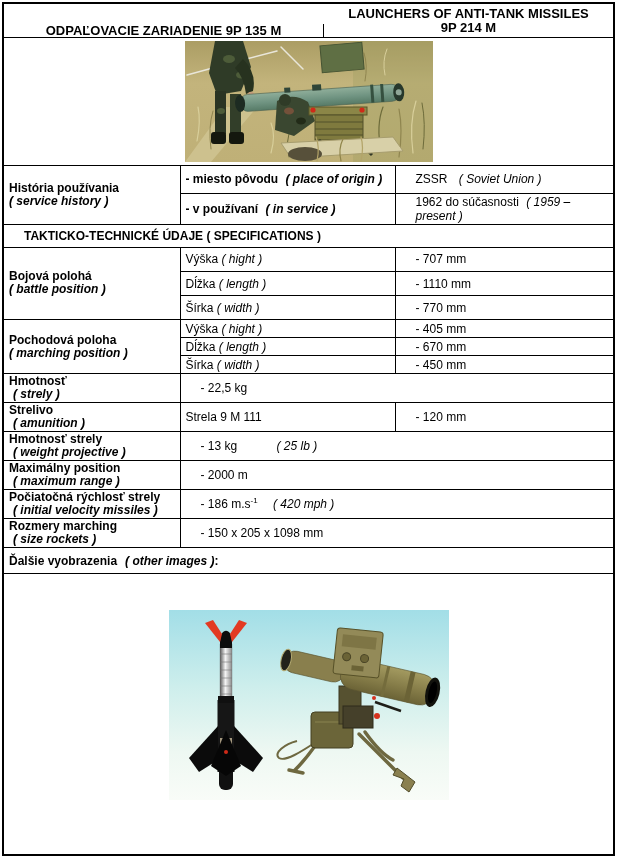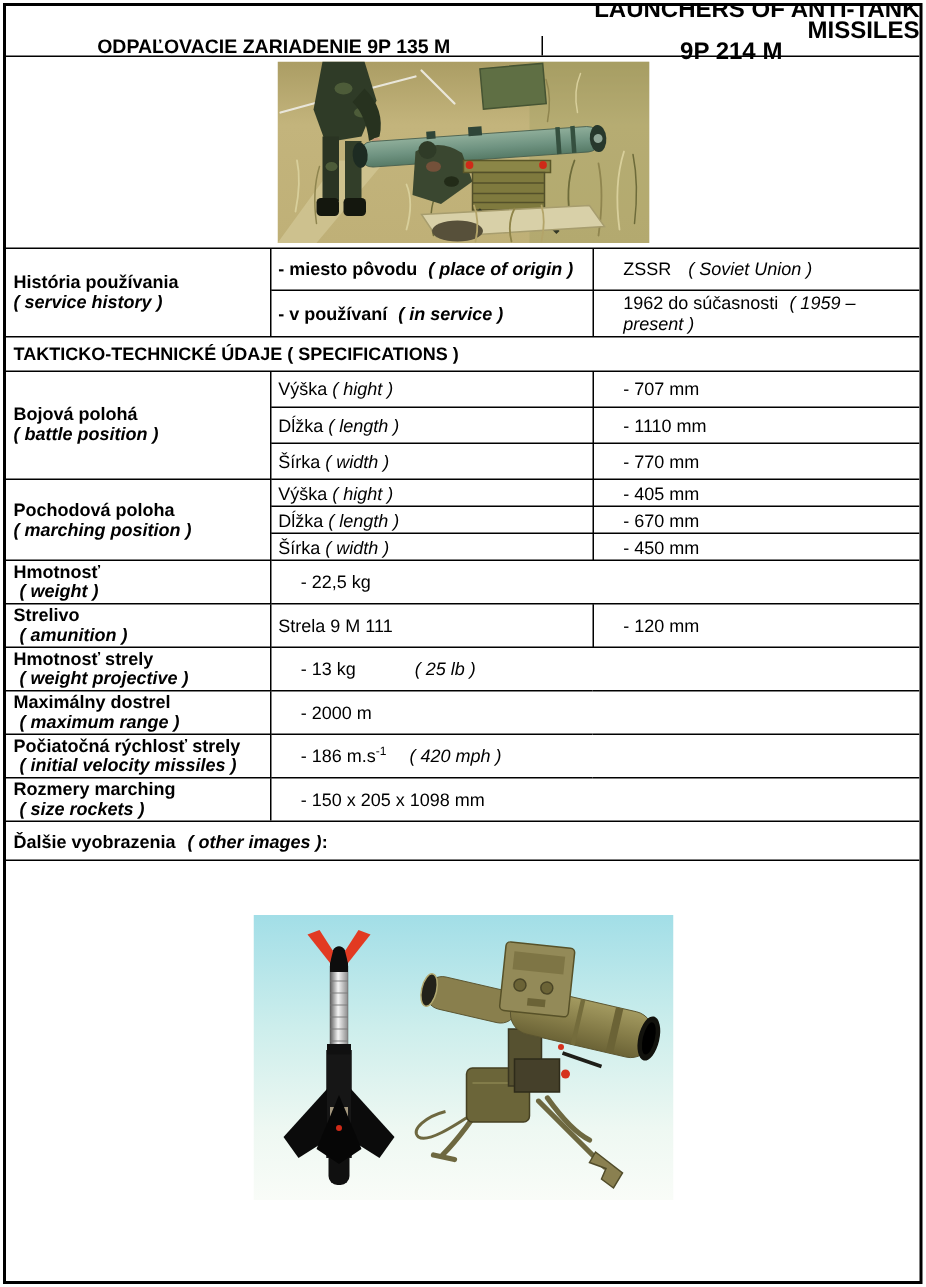--- a/index.html
+++ b/index.html
@@ -1,39 +1,39 @@
 <!DOCTYPE html>
 <html><head>
 <meta charset="utf-8">
 <style>
   html,body{margin:0;padding:0;background:#ffffff;}
   body{width:617px;height:858px;position:relative;font-family:"Liberation Sans",sans-serif;color:#000;}
   .doc{position:absolute;left:2px;top:2px;width:613px;height:854px;border:2px solid #000;box-sizing:border-box;background:#fff;display:flex;flex-direction:column;overflow:hidden;}
   .sec{border-bottom:1.5px solid #000;flex:0 0 auto;box-sizing:border-box;}
   
   .hdr{height:34px;display:flex;}
-  .hdr-left{width:358px;border-right:1.5px solid #000;box-sizing:border-box;display:flex;align-items:center;justify-content:center;font-weight:bold;font-size:13px;margin-top:20px;}
-  .hdr-right{flex:1;display:flex;flex-direction:column;align-items:center;justify-content:center;font-weight:bold;font-size:16px;line-height:14px;text-align:right;}
+  .hdr-left{width:320px;border-right:1.5px solid #000;box-sizing:border-box;display:flex;align-items:center;justify-content:center;font-weight:bold;font-size:13px;margin-top:20px;}
+  .hdr-right{flex:1;display:flex;flex-direction:column;align-items:center;justify-content:center;font-weight:bold;font-size:13px;line-height:14px;text-align:right;}
   
   .photo-row{height:128px;display:flex;align-items:center;justify-content:center;}
   
   table{border-collapse:collapse;border-style:hidden;table-layout:fixed;width:100%;}
   td{border:1.5px solid #000;font-size:12px;vertical-align:middle;padding:1px 2px 1px 5px;box-sizing:border-box;overflow:hidden;}
   .lbl{font-weight:bold;line-height:13px;}
   .lbl .en{display:block;font-style:italic;}
   .i{font-style:italic;}
   .bold{font-weight:bold;}
   .val{padding-left:20px;}
   .gap4{margin-left:4px;}
   .gap8{margin-left:8px;}
   .gap12{margin-left:12px;}
   .gap18{margin-left:36px;}
   sup{font-size:8px;line-height:0;}
   
-  .title-row{height:23px;display:flex;align-items:center;font-weight:bold;font-size:12px;padding-left:5px;}
+  .title-row{height:23px;display:flex;align-items:center;font-weight:bold;font-size:12px;padding-left:20px;}
   .other-row{height:26px;display:flex;align-items:center;font-size:12px;font-weight:bold;padding-left:5px;}
   
   .images-cell{flex:1 1 auto;display:flex;justify-content:center;align-items:flex-start;padding-top:36px;border-bottom:none;}
 </style>
 </head>
 <body>
 
 <div class="doc">
 
   <div class="sec hdr">
@@ -213,21 +213,21 @@
       </tr>
       <tr style="height:18px">
         <td><span>Šírka</span> <span class="i">( width )</span></td>
         <td class="val"><span>- 450 mm</span></td>
       </tr>
 
       <tr style="height:29px">
         <td>
           <div class="lbl">
             <span>Hmotnosť</span>
-            <span class="en" style="padding-left:4px">( weight )</span>
+            <span class="en" style="padding-left:4px">( strely )</span>
           </div>
         </td>
         <td colspan="2" class="val"><span>- 22,5 kg</span></td>
       </tr>
 
       <tr style="height:29px">
         <td>
           <div class="lbl">
             <span>Strelivo</span>
             <span class="en" style="padding-left:4px">( amunition )</span>
@@ -246,21 +246,21 @@
         </td>
         <td colspan="2" class="val">
           <span>- 13 kg</span>
           <span class="i gap18">( 25 lb )</span>
         </td>
       </tr>
 
       <tr style="height:28px">
         <td>
           <div class="lbl">
-            <span>Maximálny dostrel</span>
+            <span>Maximálny position</span>
             <span class="en" style="padding-left:4px">( maximum range )</span>
           </div>
         </td>
         <td colspan="2" class="val"><span>- 2000 m</span></td>
       </tr>
 
       <tr style="height:28px">
         <td>
           <div class="lbl">
             <span>Počiatočná rýchlosť strely</span>

